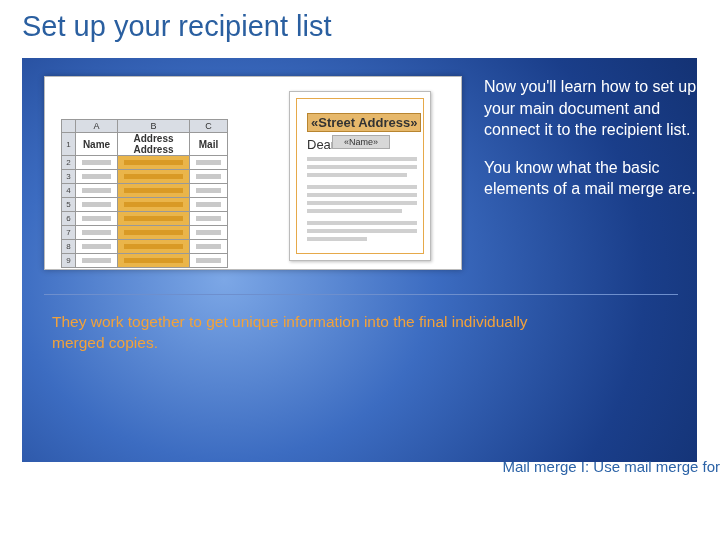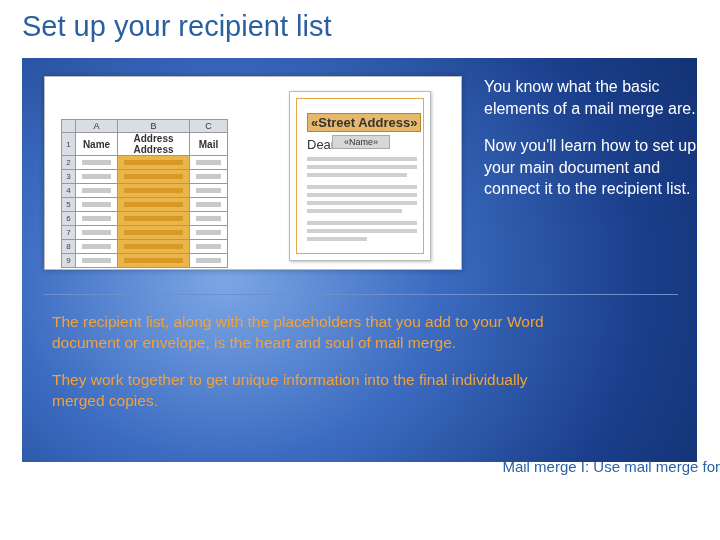--- a/index.html
+++ b/index.html
@@ -175,28 +175,27 @@
           <div class="dline" style="top:102px;width:110px"></div>
           <div class="dline" style="top:110px;width:95px"></div>
           <div class="dline" style="top:122px;width:110px"></div>
           <div class="dline" style="top:130px;width:110px"></div>
           <div class="dline" style="top:138px;width:60px"></div>
         </div>
       </div>
     </div>
 
     <div class="side">
+      <p>Now you'll learn how to set up your main document and connect it to the recipient list.</p>
       <p>You know what the basic elements of a mail merge are.</p>
-      <p>Now you'll learn how to set up your main document and connect it to the recipient list.</p>
     </div>
 
     <div class="hr"></div>
 
     <div class="body">
-      <p>The recipient list, along with the placeholders that you add to your Word document or envelope, is the heart and soul of mail merge.</p>
       <p>They work together to get unique information into the final individually merged copies.</p>
     </div>
   </div>
 
   <div class="footer">
     <span>Mail merge I: Use mail merge for</span><br>
   </div>
 </div>
 
 </body></html>

